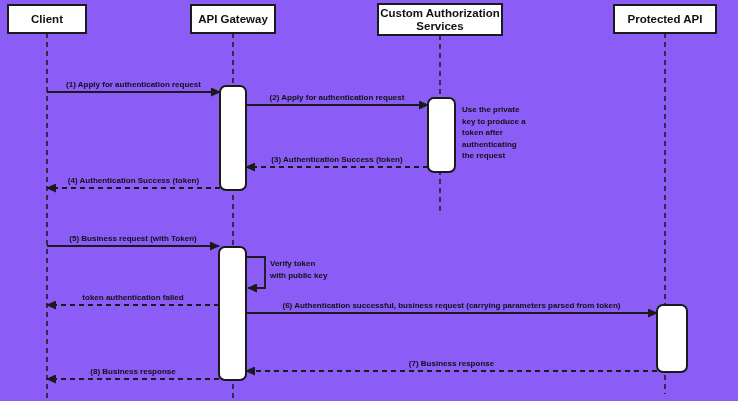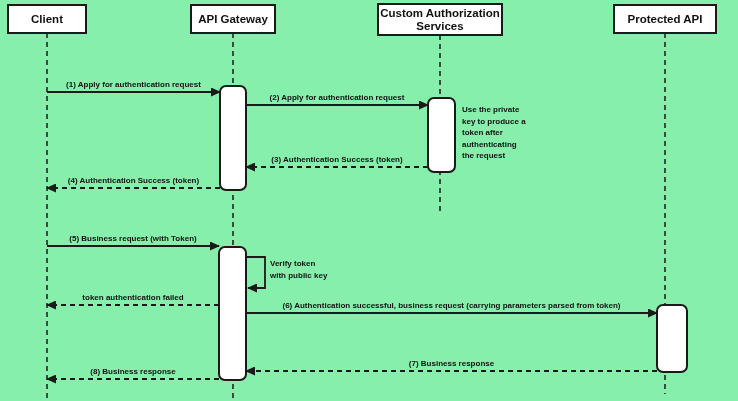--- a/index.html
+++ b/index.html
@@ -4,21 +4,21 @@
 <style>
   html, body {
     margin: 0;
     padding: 0;
     background: #ffffff;
   }
   #stage {
     position: relative;
     width: 738px;
     height: 401px;
-    background: #86efac;
+    background: #8b5cf6;
     overflow: hidden;
     font-family: "Liberation Sans", sans-serif;
   }
   svg {
     display: block;
   }
   text {
     font-family: "Liberation Sans", sans-serif;
     font-weight: bold;
     fill: #111111;

